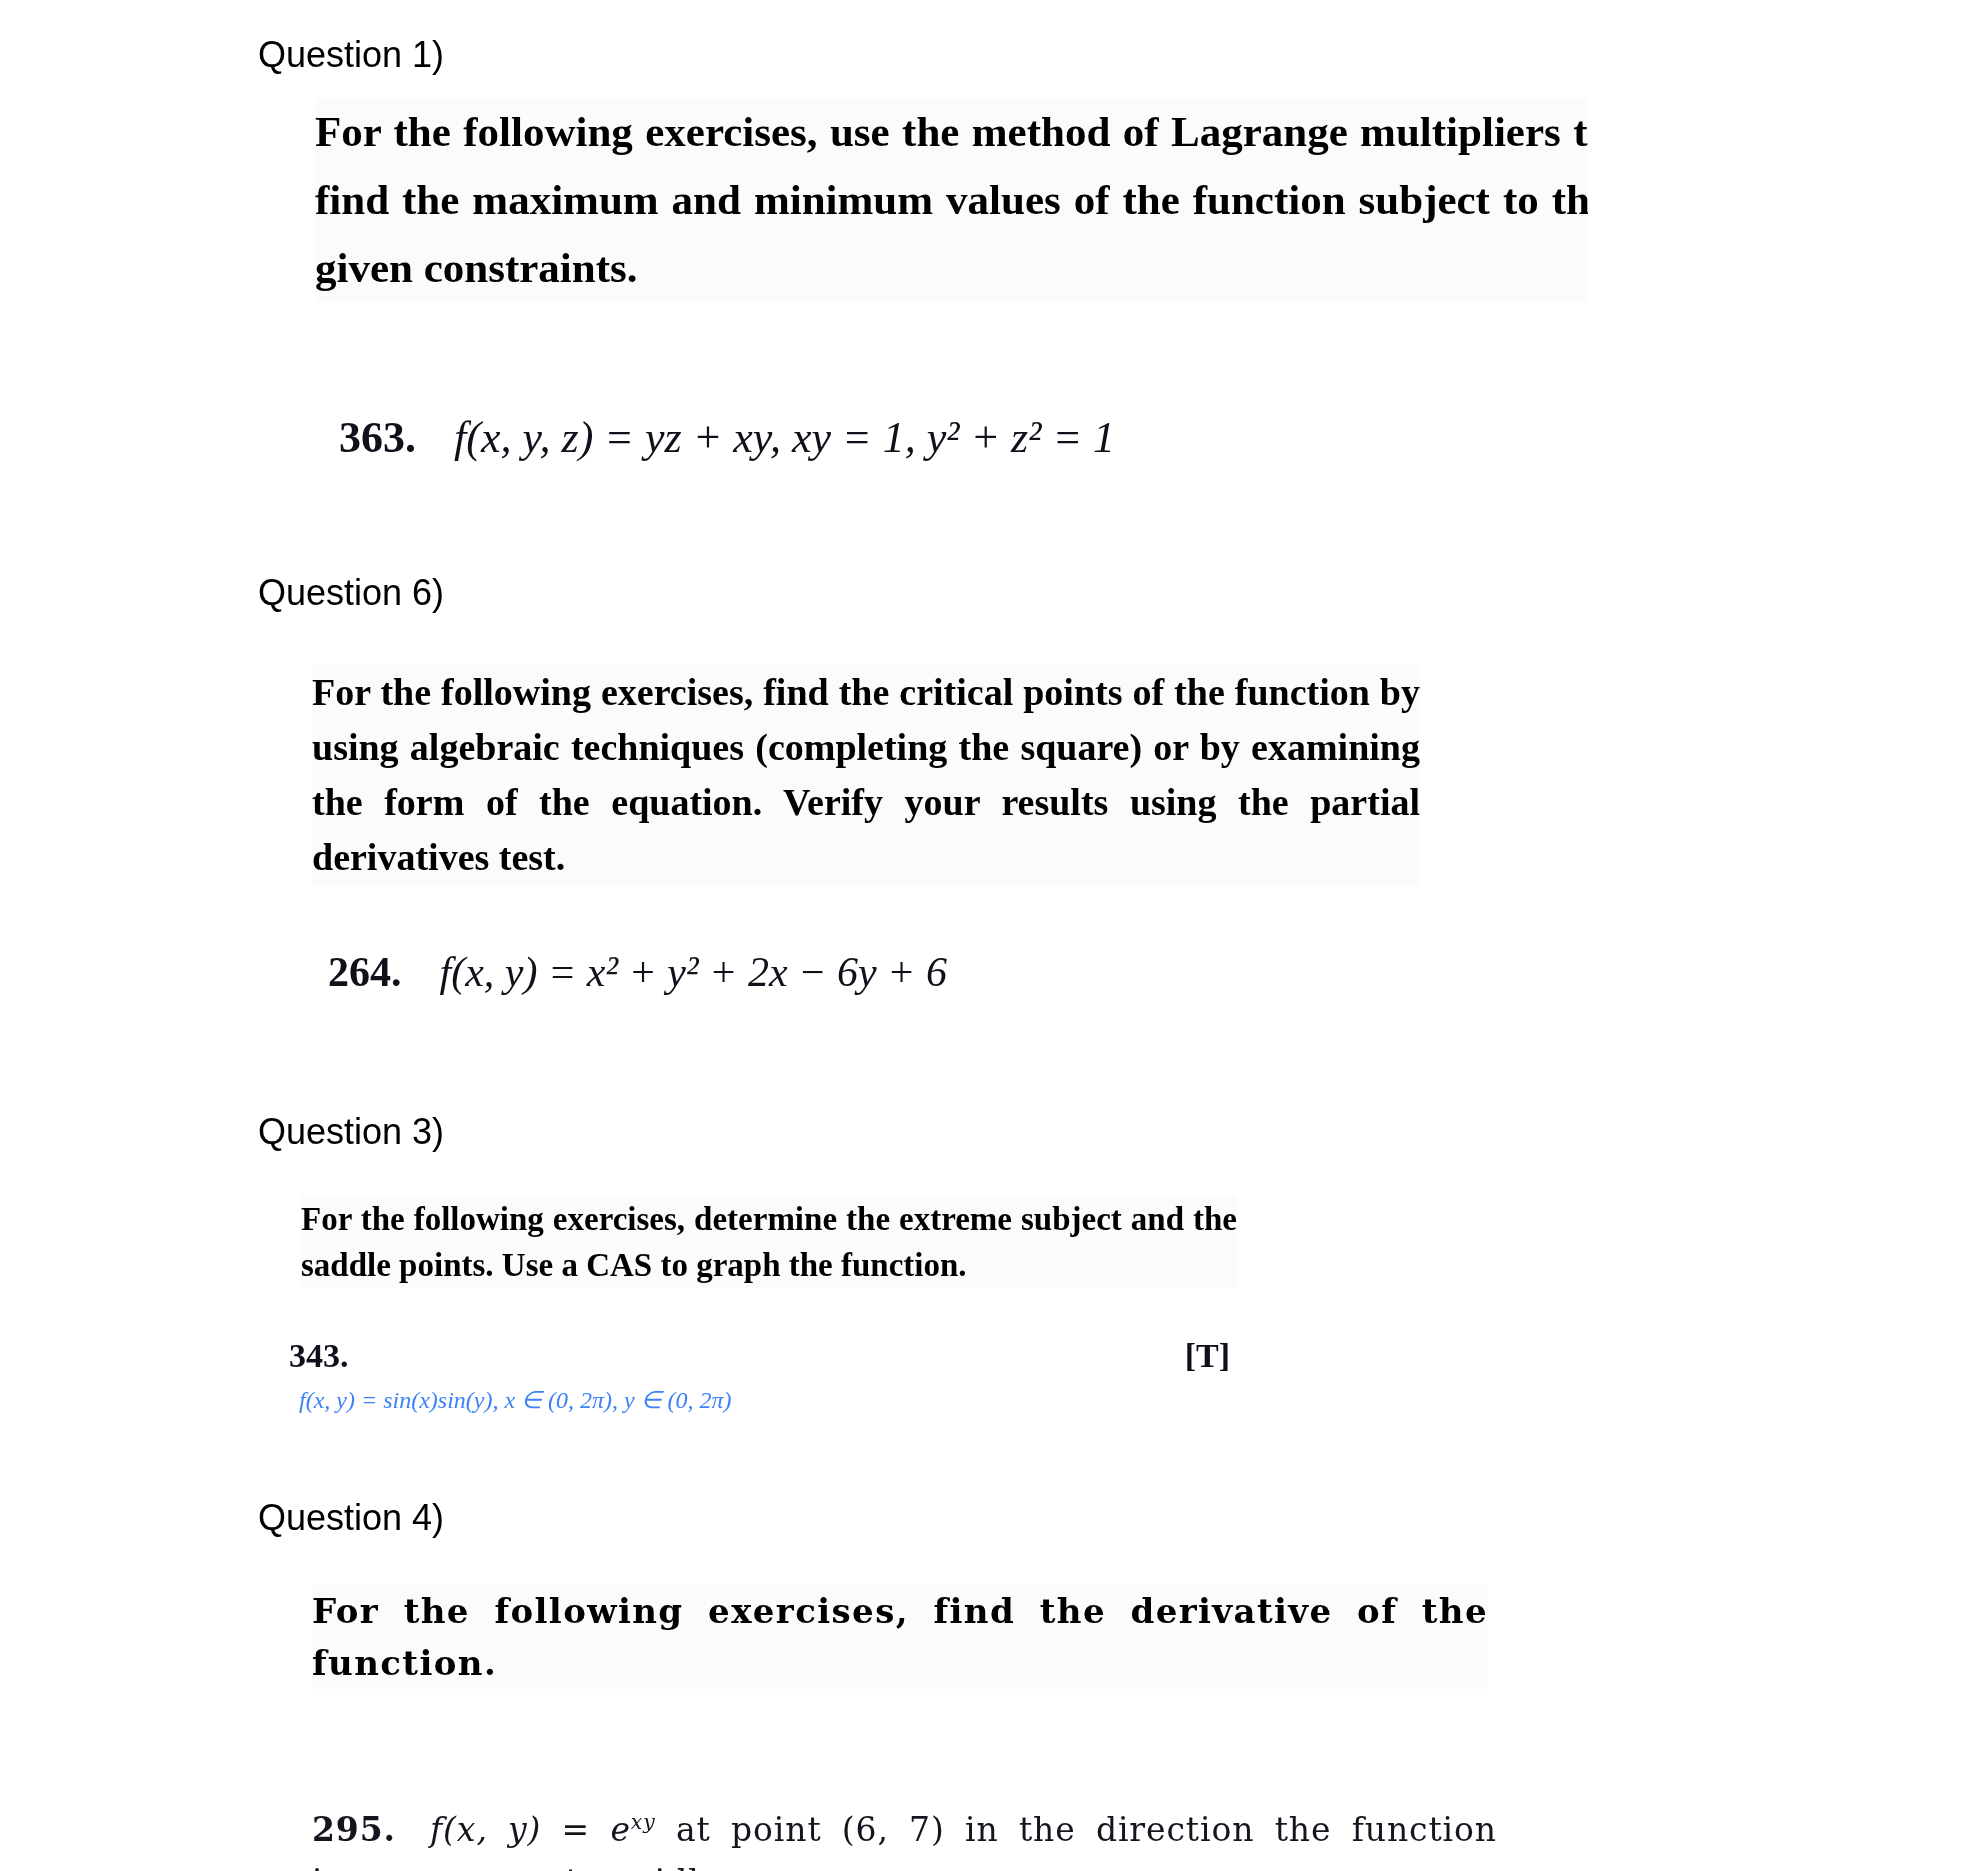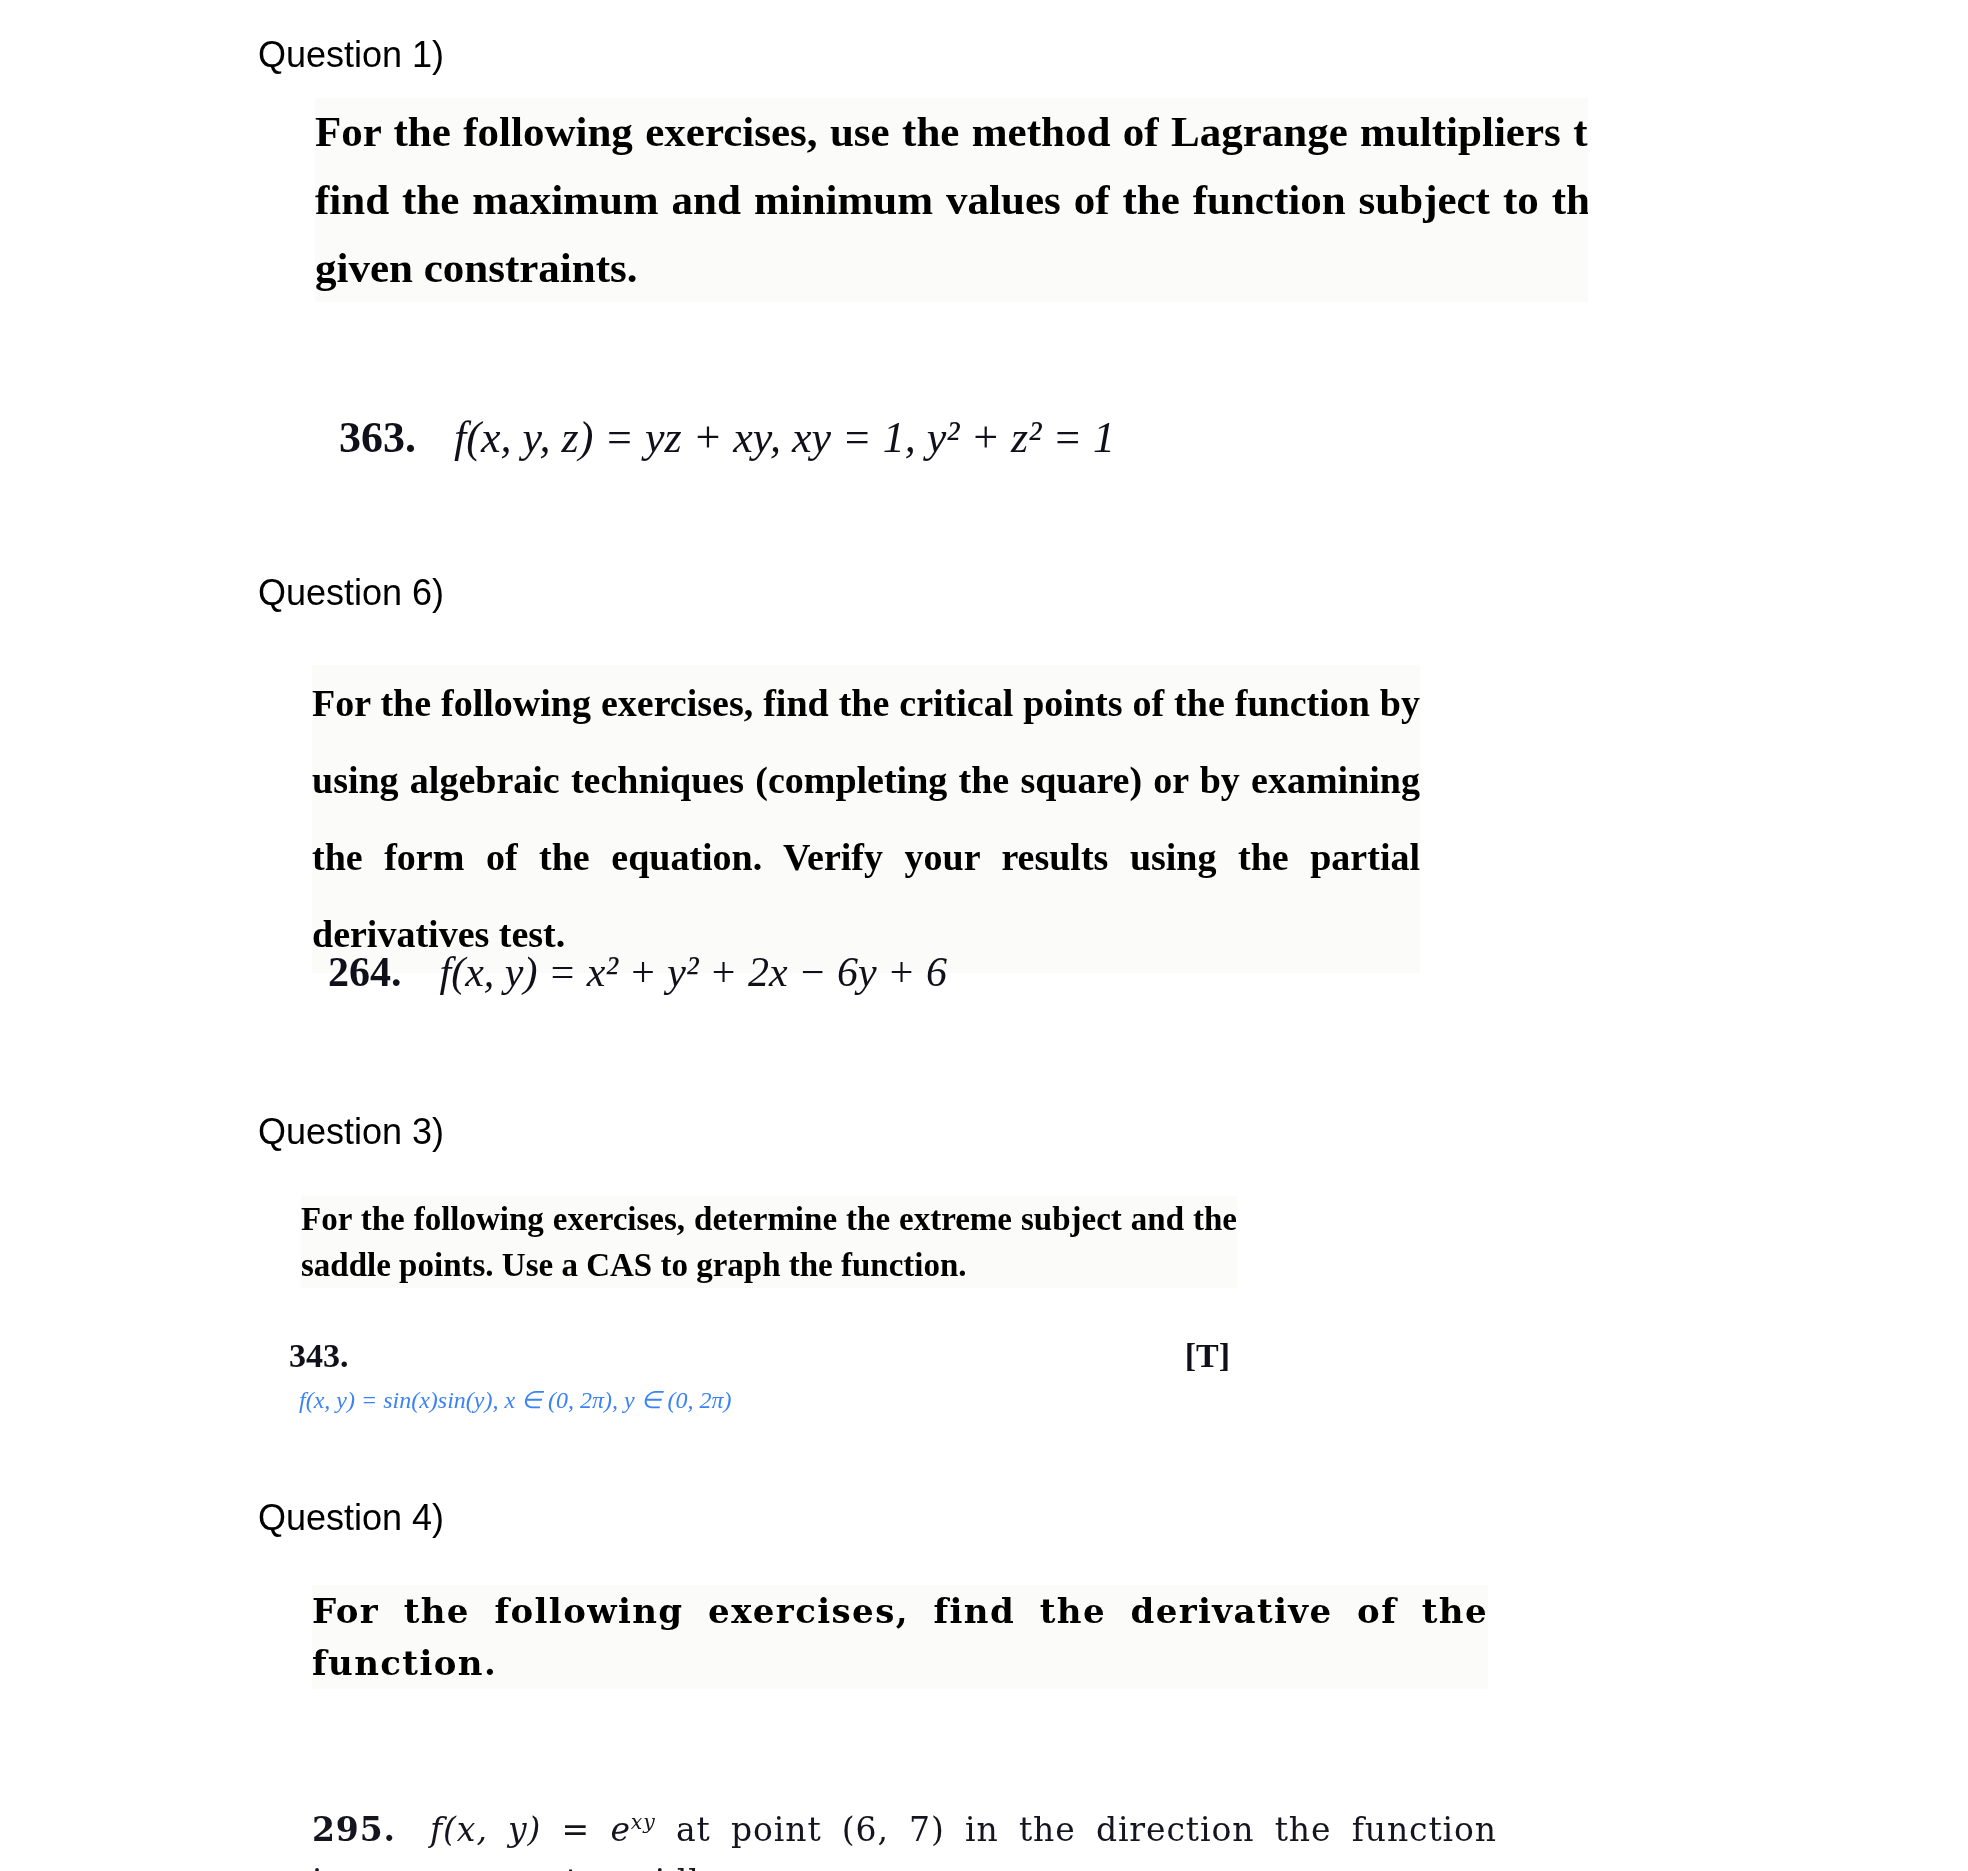--- a/index.html
+++ b/index.html
@@ -27,21 +27,21 @@
     background: #fbfbfa;
     color: #000000;
   }
   .excerpt-1 {
     top: 98px; left: 315px; width: 1303px;
     font-size: 43px; font-weight: 700; line-height: 68px;
     padding-right: 9px;
   }
   .excerpt-2 {
     top: 665px; left: 312px; width: 1108px;
-    font-size: 38px; font-weight: 700; line-height: 77px;
+    font-size: 38px; font-weight: 700; line-height: 55px;
   }
   .excerpt-3 {
     top: 1196px; left: 301px; width: 936px;
     font-size: 33px; font-weight: 700; line-height: 46px;
   }
   .excerpt-4 {
     top: 1585px; left: 312px; width: 1176px;
     font-family: "DejaVu Serif", serif;
     font-size: 34px; font-weight: 700; line-height: 52px;
     letter-spacing: 1.4px; word-spacing: 5.4px;

